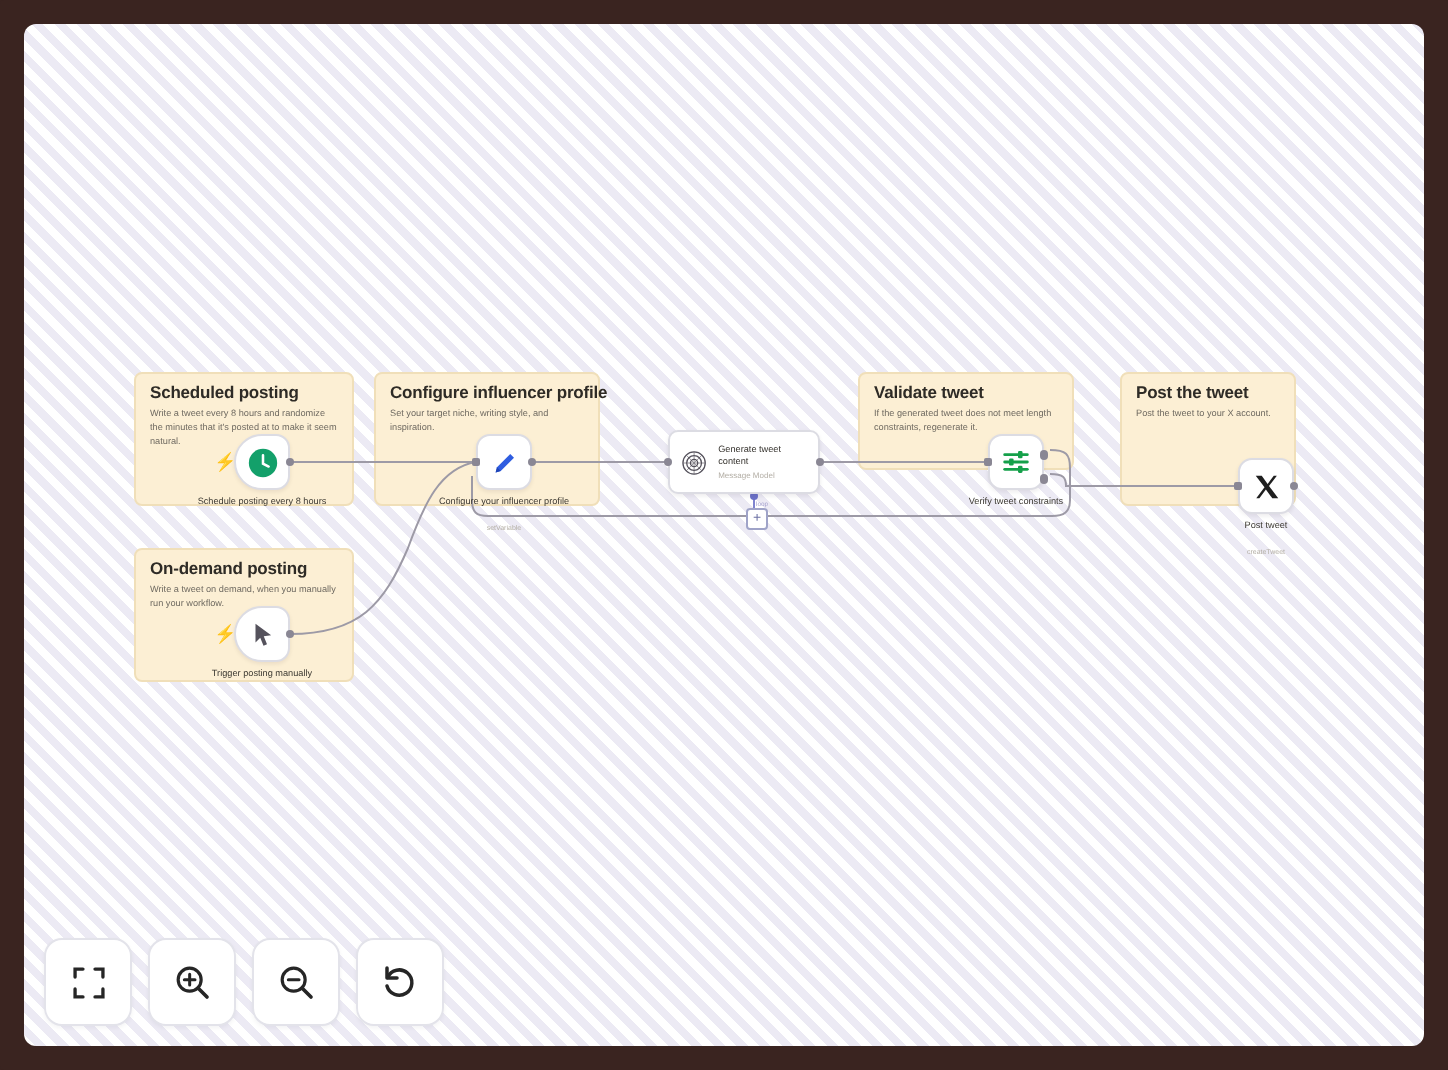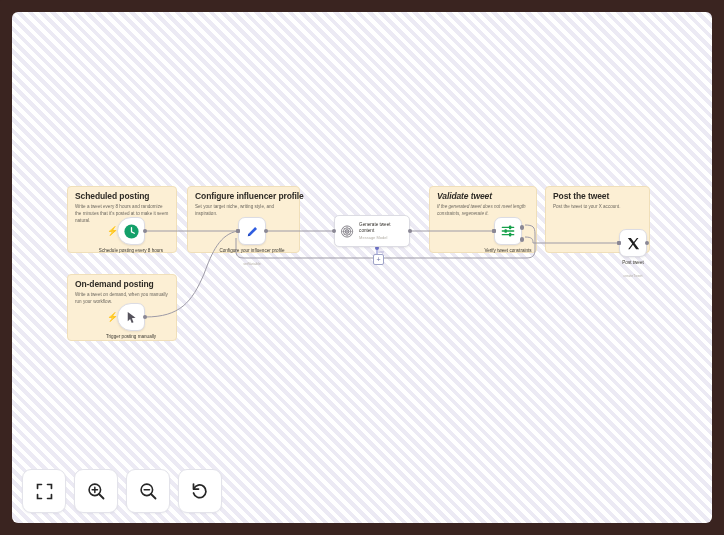--- a/index.html
+++ b/index.html
@@ -177,26 +177,26 @@
       <div class="group-title">On-demand posting</div>
       <div class="group-desc">Write a tweet on demand, when you manually run your workflow.</div>
     </div>
 
     <div class="group" style="left:175px;top:174px;width:113px;height:67px;">
       <div class="group-title">Configure influencer profile</div>
       <div class="group-desc">Set your target niche, writing style, and inspiration.</div>
     </div>
 
 
-    <div class="group" style="left:417px;top:174px;width:108px;height:67px;font-style:italic;">
+    <div class="group" style="left:417px;top:174px;width:108px;height:49px;">
       <div class="group-title">Validate tweet</div>
       <div class="group-desc">If the generated tweet does not meet length constraints, regenerate it.</div>
     </div>
 
-    <div class="group" style="left:533px;top:174px;width:105px;height:67px;text-decoration:underline;">
+    <div class="group" style="left:548px;top:174px;width:88px;height:67px;text-decoration:underline;">
       <div class="group-title">Post the tweet</div>
       <div class="group-desc">Post the tweet to your X account.</div>
     </div>
 
     <svg class="edges" width="700" height="511">
       <g stroke="#9d9aa6" stroke-width="1" fill="none">
 
         <path d="M133,219 L226,219"></path>
 
         <path d="M133,305 C168,305 180,290 192,262 C200,240 208,222 226,219"></path>

